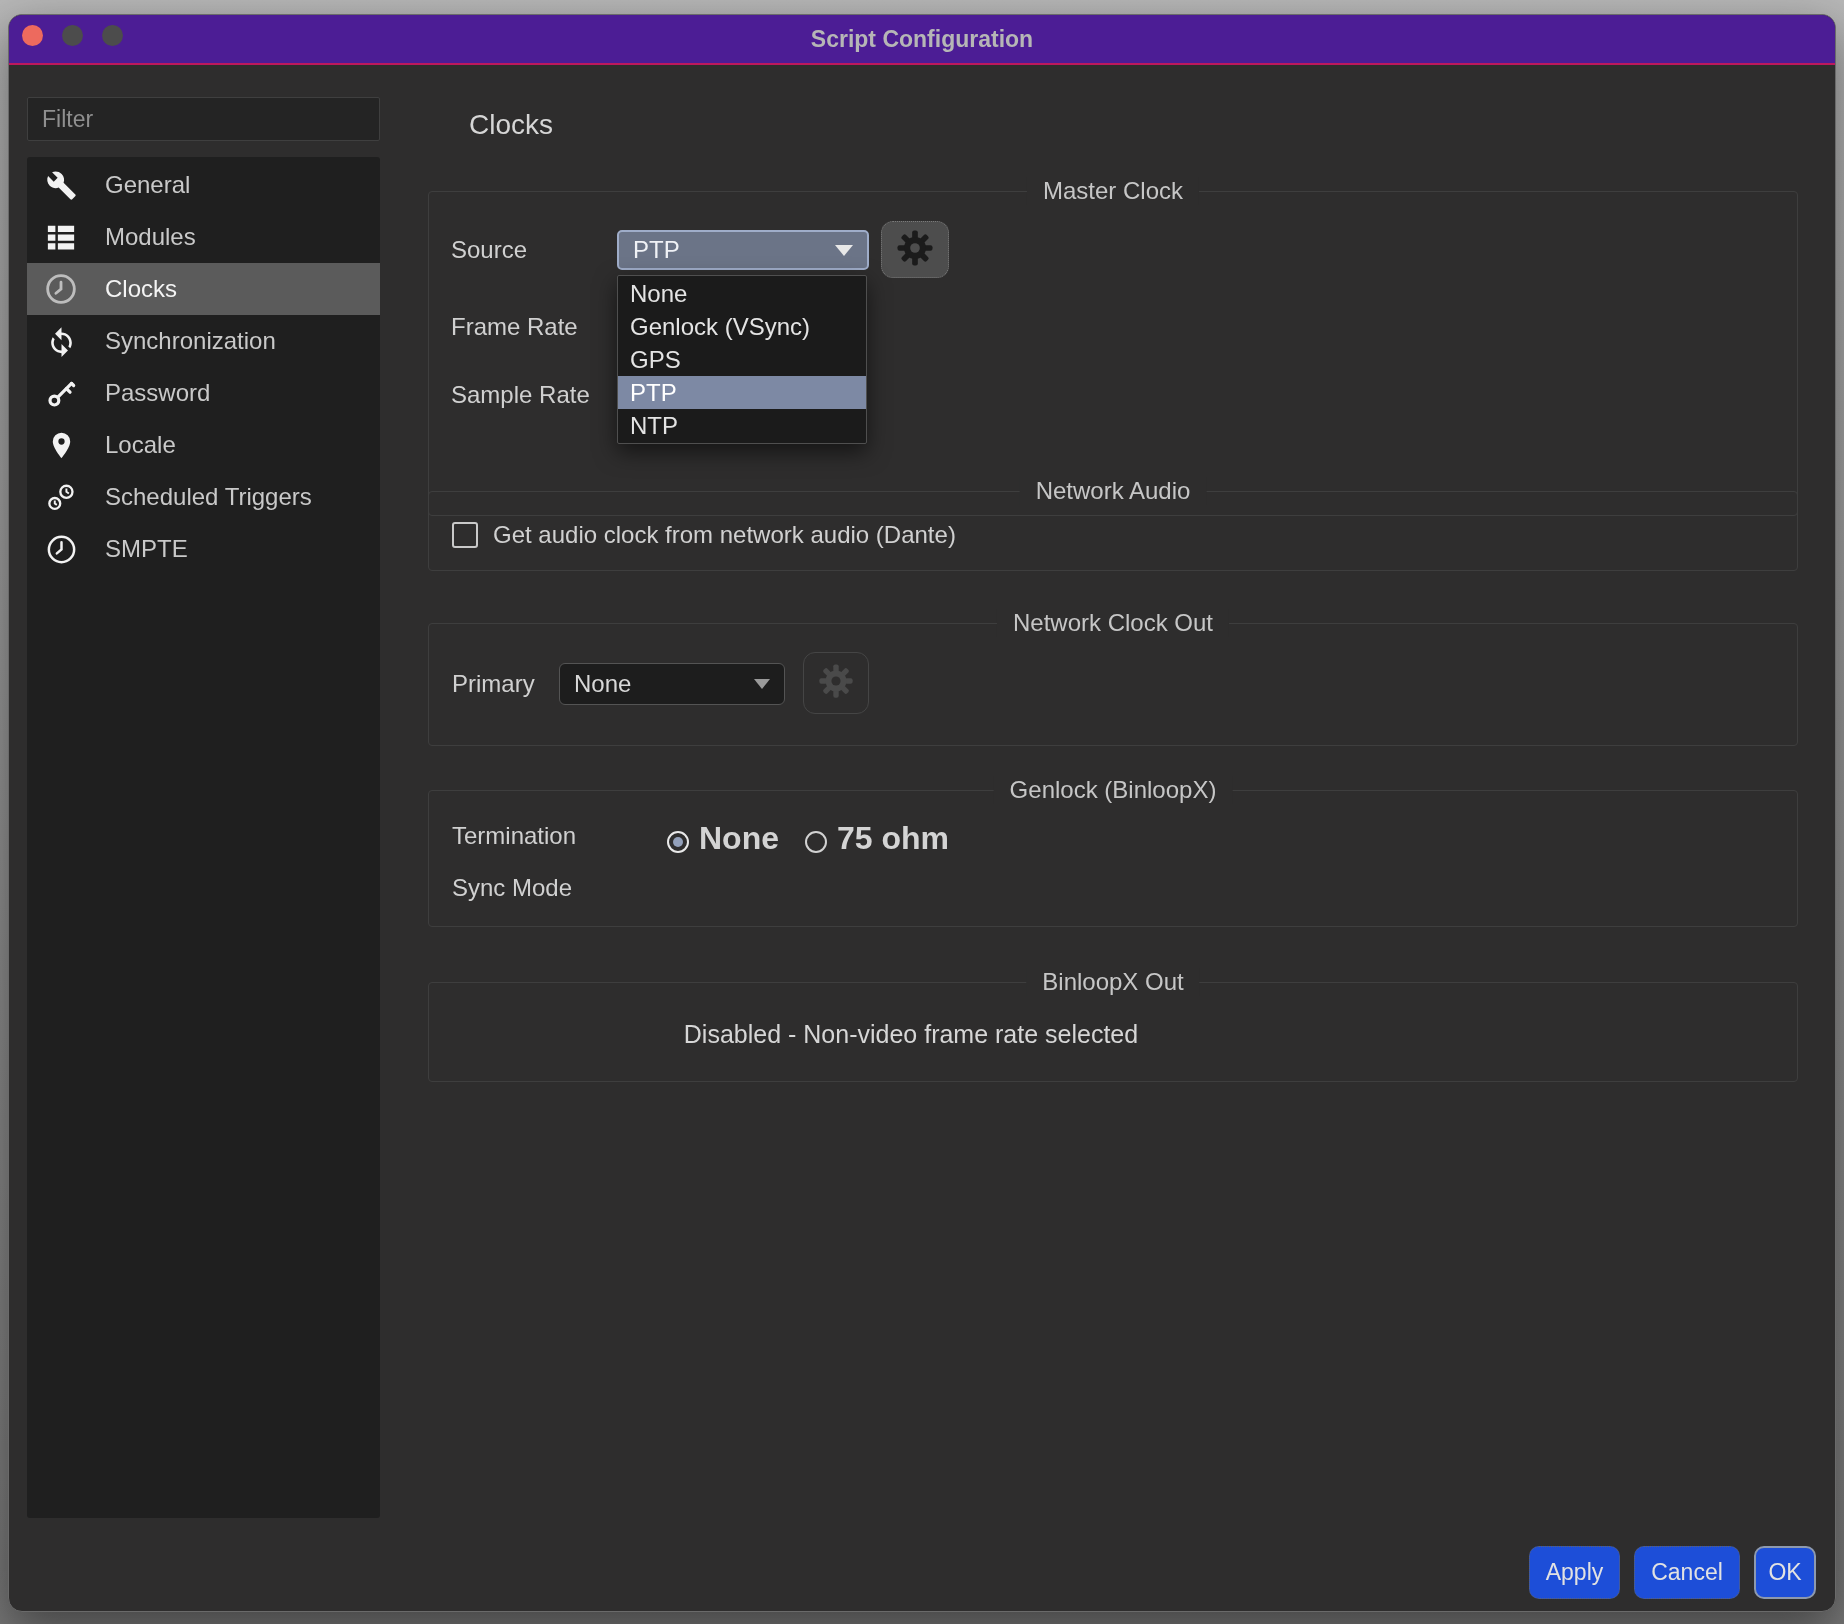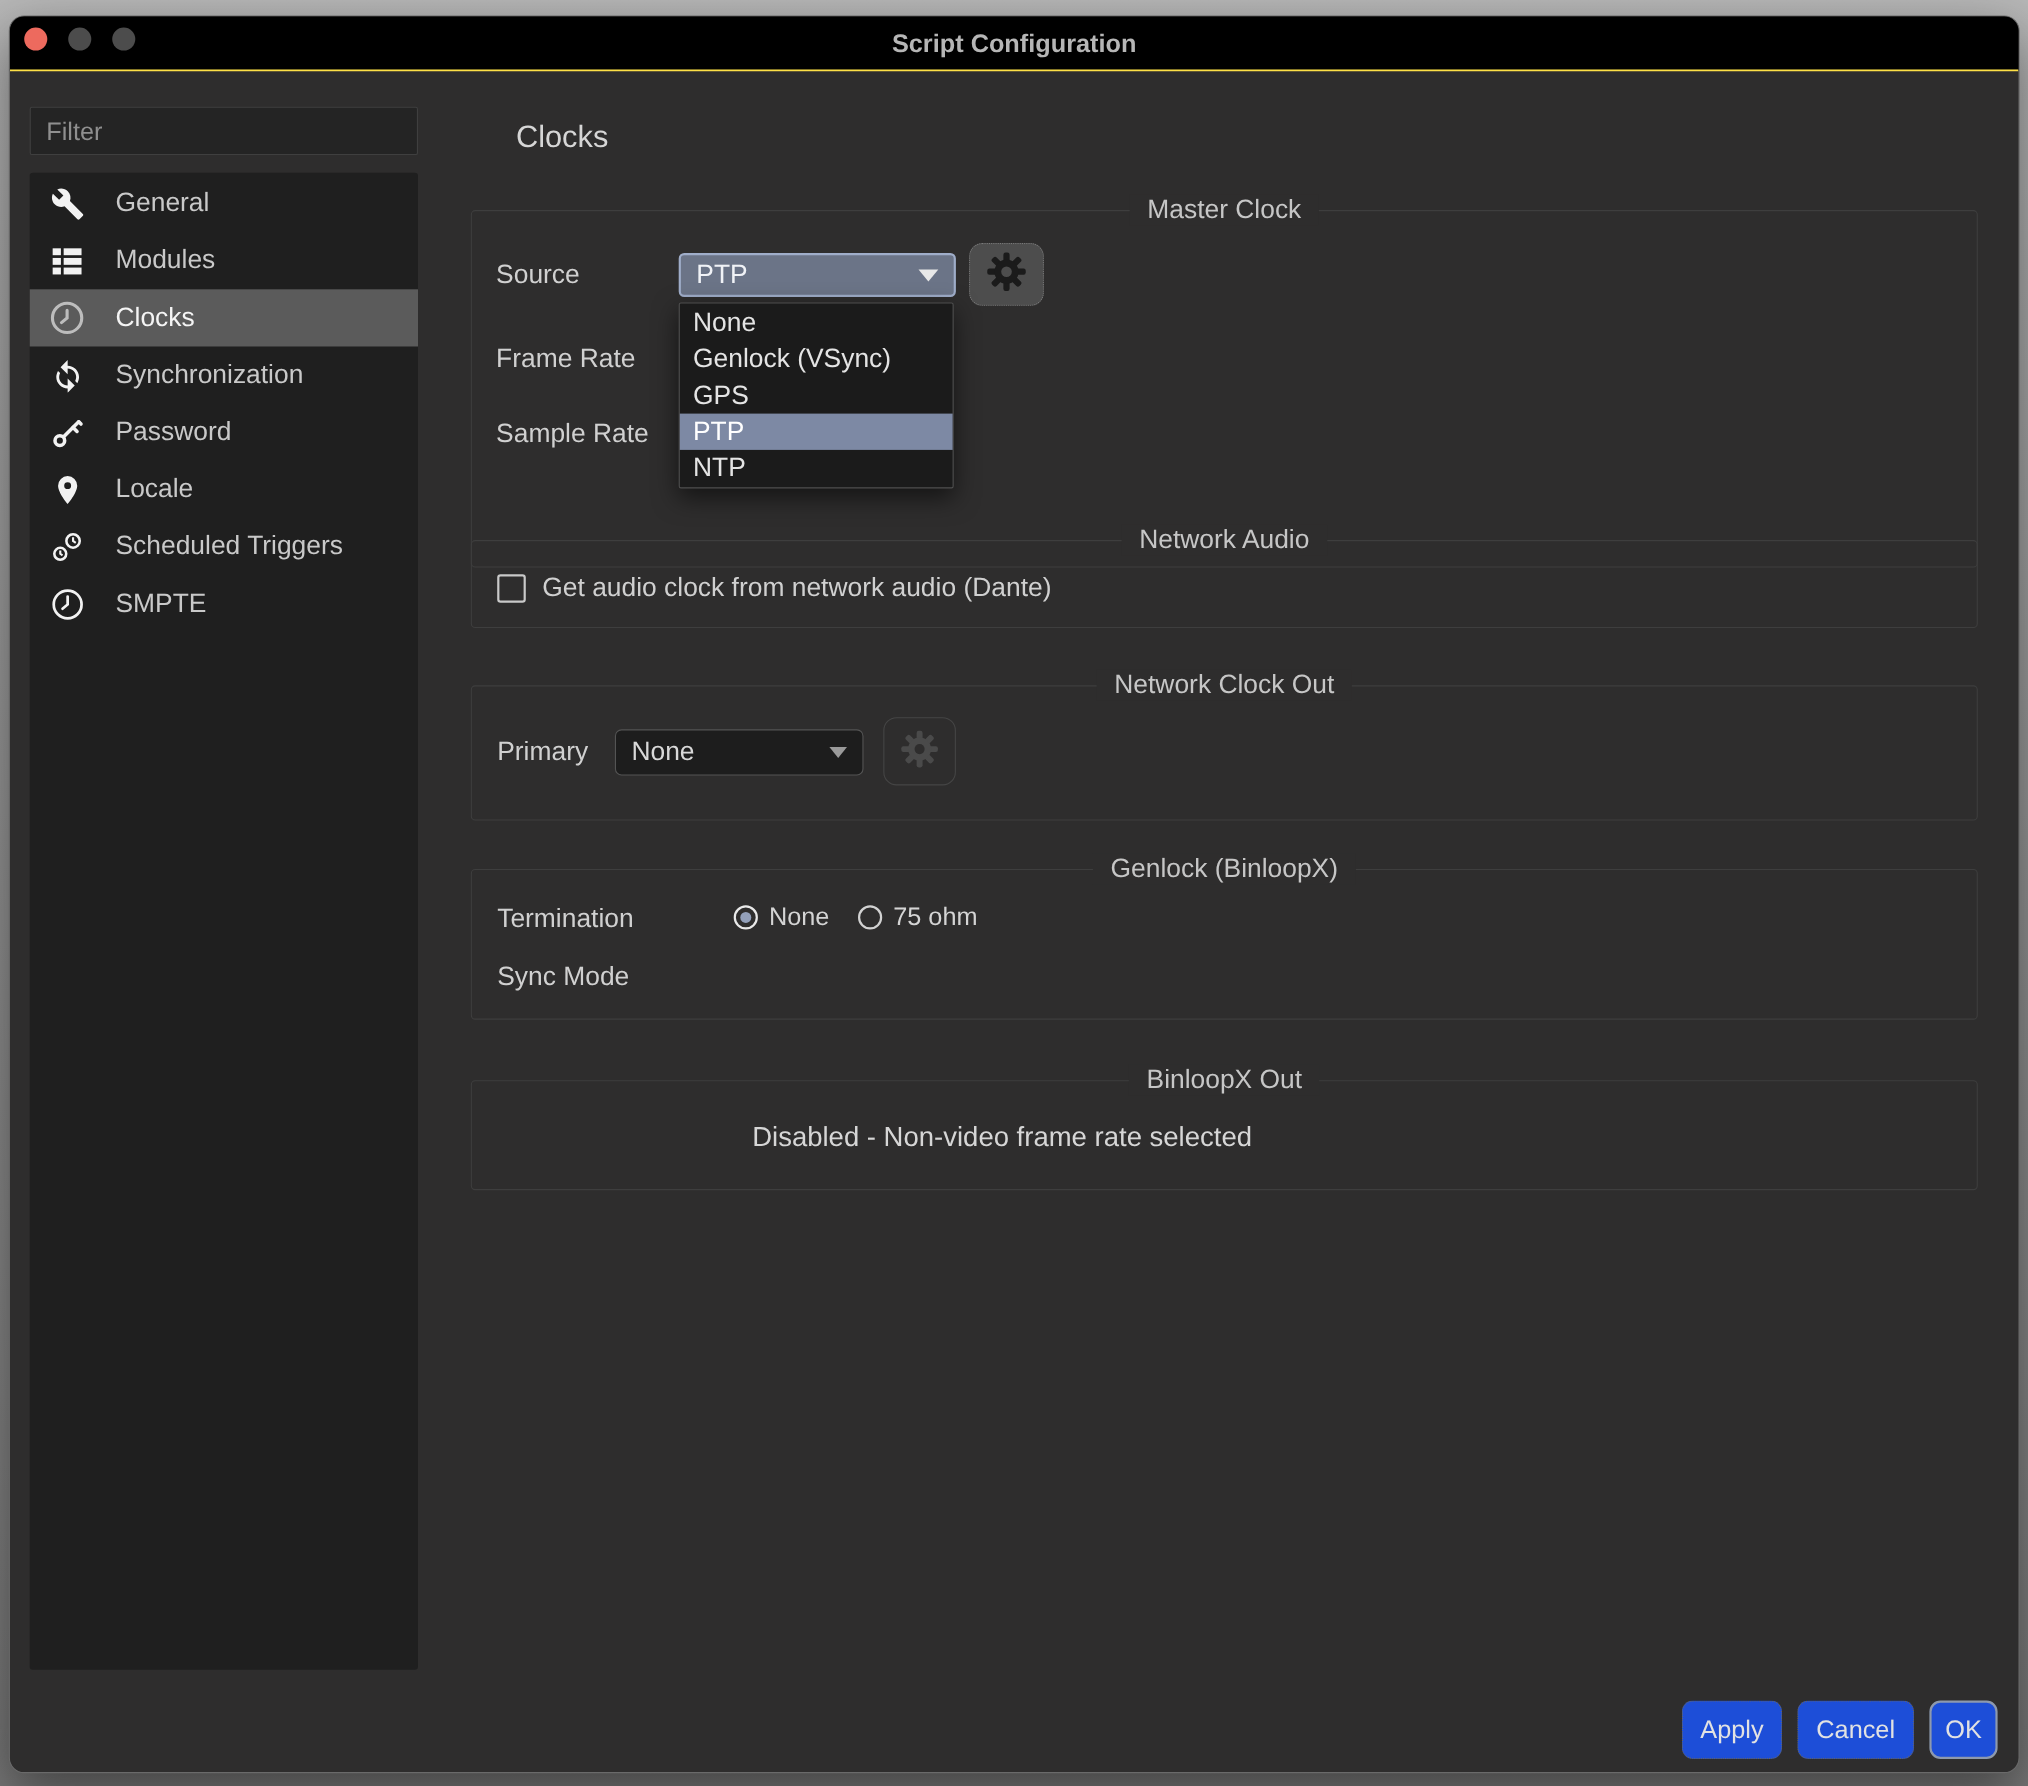--- a/index.html
+++ b/index.html
@@ -3,22 +3,22 @@
 <meta charset="utf-8">
 <style>
   html,body{margin:0;padding:0;}
   body{font-family:"Liberation Sans","DejaVu Sans",sans-serif; -webkit-font-smoothing:antialiased;}
   #screen{position:relative;width:1844px;height:1624px;overflow:hidden;
           background:linear-gradient(#b7b7b7,#8e8e8e 60%,#787878);}
   
   .window{position:absolute;left:8px;top:14px;width:1828px;height:1598px;
           background:#2e2d2d;border:1px solid #6a6a6a;border-radius:14px;
           box-shadow:0 18px 50px rgba(0,0,0,.45);box-sizing:border-box;}
-  .titlebar{position:absolute;left:0;top:0;right:0;height:48px;background:#000000;
-            border-bottom:2px solid #fde047;border-radius:13px 13px 0 0;}
+  .titlebar{position:absolute;left:0;top:0;right:0;height:48px;background:#4c1d95;
+            border-bottom:2px solid #be185d;border-radius:13px 13px 0 0;}
   .tl{position:absolute;top:10px;width:21px;height:21px;border-radius:50%;}
   .tl.red{left:13px;background:#ed6a5e;}
   .tl.g1{left:53px;background:#4c4c4c;}
   .tl.g2{left:93px;background:#4c4c4c;}
   .win-title{position:absolute;left:0;right:0;top:0;line-height:48px;text-align:center;
              font-size:23px;font-weight:bold;color:#b6b6b6;}
   
   .filter{position:absolute;left:18px;top:82px;width:353px;height:44px;box-sizing:border-box;
           background:#242424;border:1px solid #3f3f3f;border-radius:2px;color:#c4b5fd;
           font-size:23px;padding:0 14px;font-family:inherit;outline:none;}
@@ -73,21 +73,21 @@
               white-space:nowrap;cursor:default;}
   .popup .opt.hl{background:#7d89a4;color:#ffffff;}
   
   .checkbox{position:absolute;left:23px;top:30px;width:26px;height:26px;box-sizing:border-box;
             border:2px solid #c9c9c9;border-radius:3px;background:transparent;}
   .radio{display:inline-block;width:22px;height:22px;box-sizing:border-box;border-radius:50%;
          border:2px solid #d2d2d2;vertical-align:-4px;position:relative;}
   .radio.on{border-color:#e9e9e9;}
   .radio.on::after{content:"";position:absolute;left:4px;top:4px;width:10px;height:10px;
                    border-radius:50%;background:#93a0ba;}
-  .radio-row{position:absolute;font-size:23px;color:#d4d4d4;white-space:nowrap;}
+  .radio-row{position:absolute;font-size:32px;color:#d4d4d4;white-space:nowrap;font-weight:bold;}
   .radio-row .rlabel{margin:0 26px 0 10px;}
   .status-text{position:absolute;left:0;top:37px;width:964px;text-align:center;
                font-size:25px;color:#d6d6d6;white-space:nowrap;}
   
   .btn{position:absolute;top:1531px;height:53px;background:#1d4ed8;border:1px dotted #666;
        border-radius:10px;color:#e2e2e2;font-size:23px;font-family:inherit;cursor:default;
        box-sizing:border-box;}
   .btn-apply{left:1520px;width:91px;}
   .btn-cancel{left:1625px;width:106px;}
   .btn-ok{left:1745px;width:62px;border:2px solid #8d99ae;}

